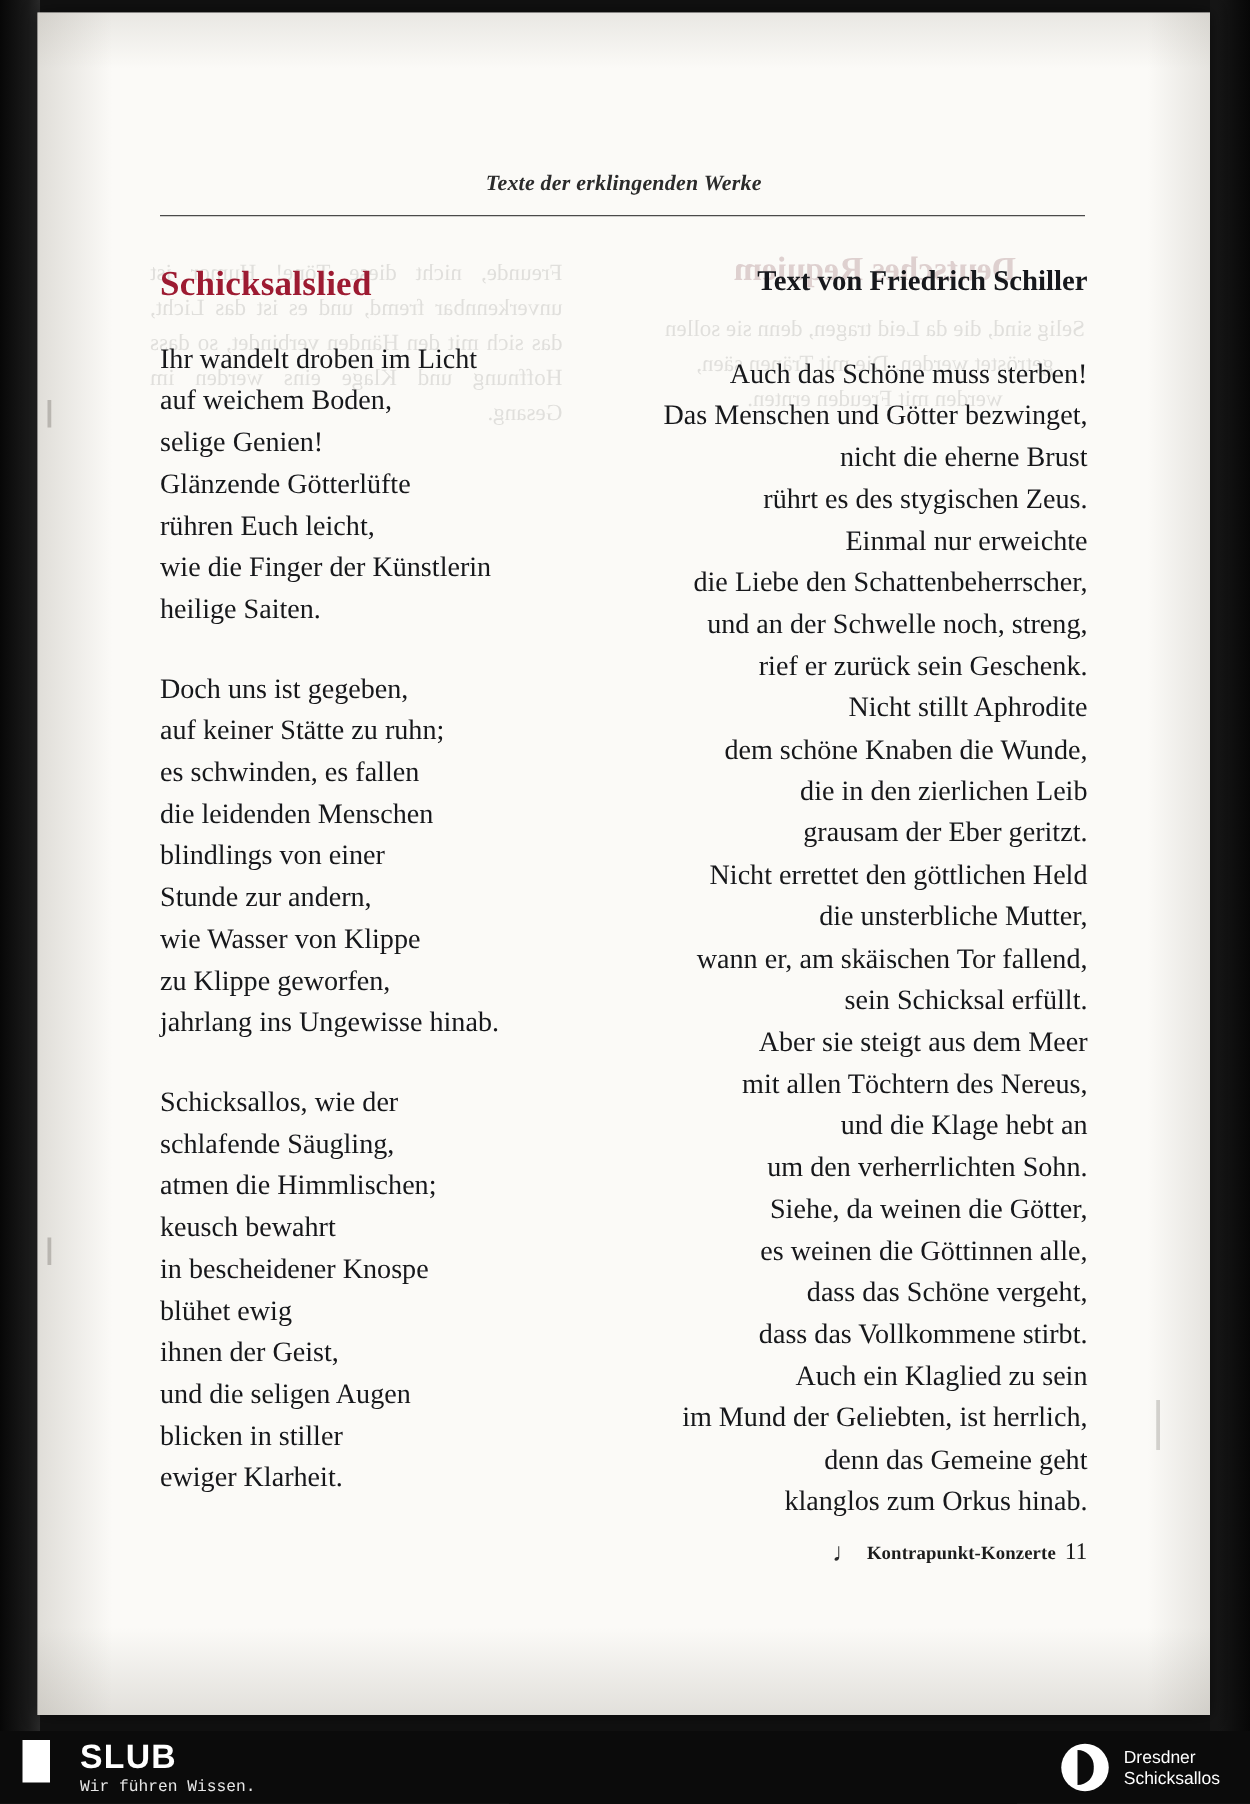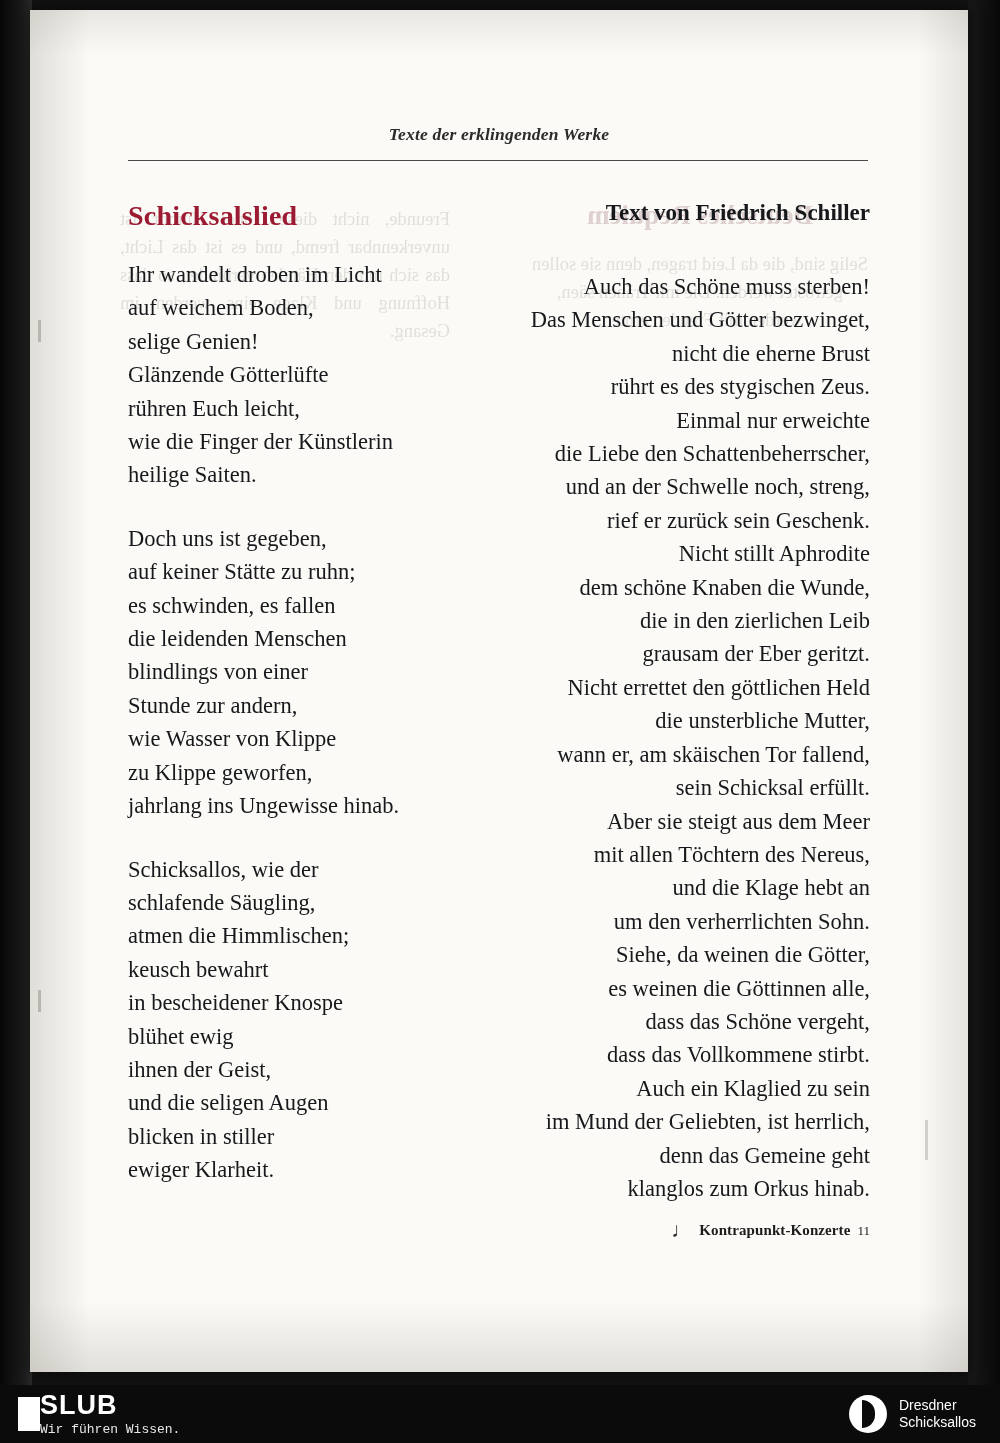--- a/index.html
+++ b/index.html
@@ -73,21 +73,21 @@
     font-size: 27px;
     font-weight: bold;
     color: rgba(120,60,70,0.22);
     margin-bottom: 14px;
   }
 
   
   .content {
     position: absolute;
     left: 0;
-    top: 0;
+    top: 12px;
     width: 938px;
     height: 1362px;
   }
   .running-head {
     position: absolute;
     left: 0;
     top: 114px;
     width: 938px;
     text-align: center;
     font-style: italic;
@@ -149,21 +149,21 @@
     gap: 7px;
   }
   .note-glyph {
     font-size: 21px;
     line-height: 1;
     color: #2a2a2a;
     position: relative;
     top: 2px;
   }
   .footer-brand { letter-spacing: 0.1px; font-weight: bold; }
-  .page-number { font-size: 13px; }
+  .page-number { font-size: 19px; }
 
   
   .spine {
     position: absolute;
     left: 0px;
     top: 0px;
     width: 32px;
     height: 1385px;
     background: linear-gradient(90deg,#070707 0%, #1a1a1a 70%, #2a2a2a 100%);
   }
@@ -188,22 +188,21 @@
     height: 58px;
     background: #0b0b0b;
     display: flex;
     align-items: center;
     justify-content: space-between;
     padding: 0 18px;
     box-sizing: border-box;
   }
   .slub {
     display: flex;
-    align-items: center;
-    gap: 0;
+    gap: 24px;
   }
   .slub-mark {
     width: 22px;
     height: 34px;
     background: #ffffff;
   }
   .slub-text .slub-name {
     color: #ffffff;
     font-family: "Liberation Sans", sans-serif;
     font-size: 27px;

